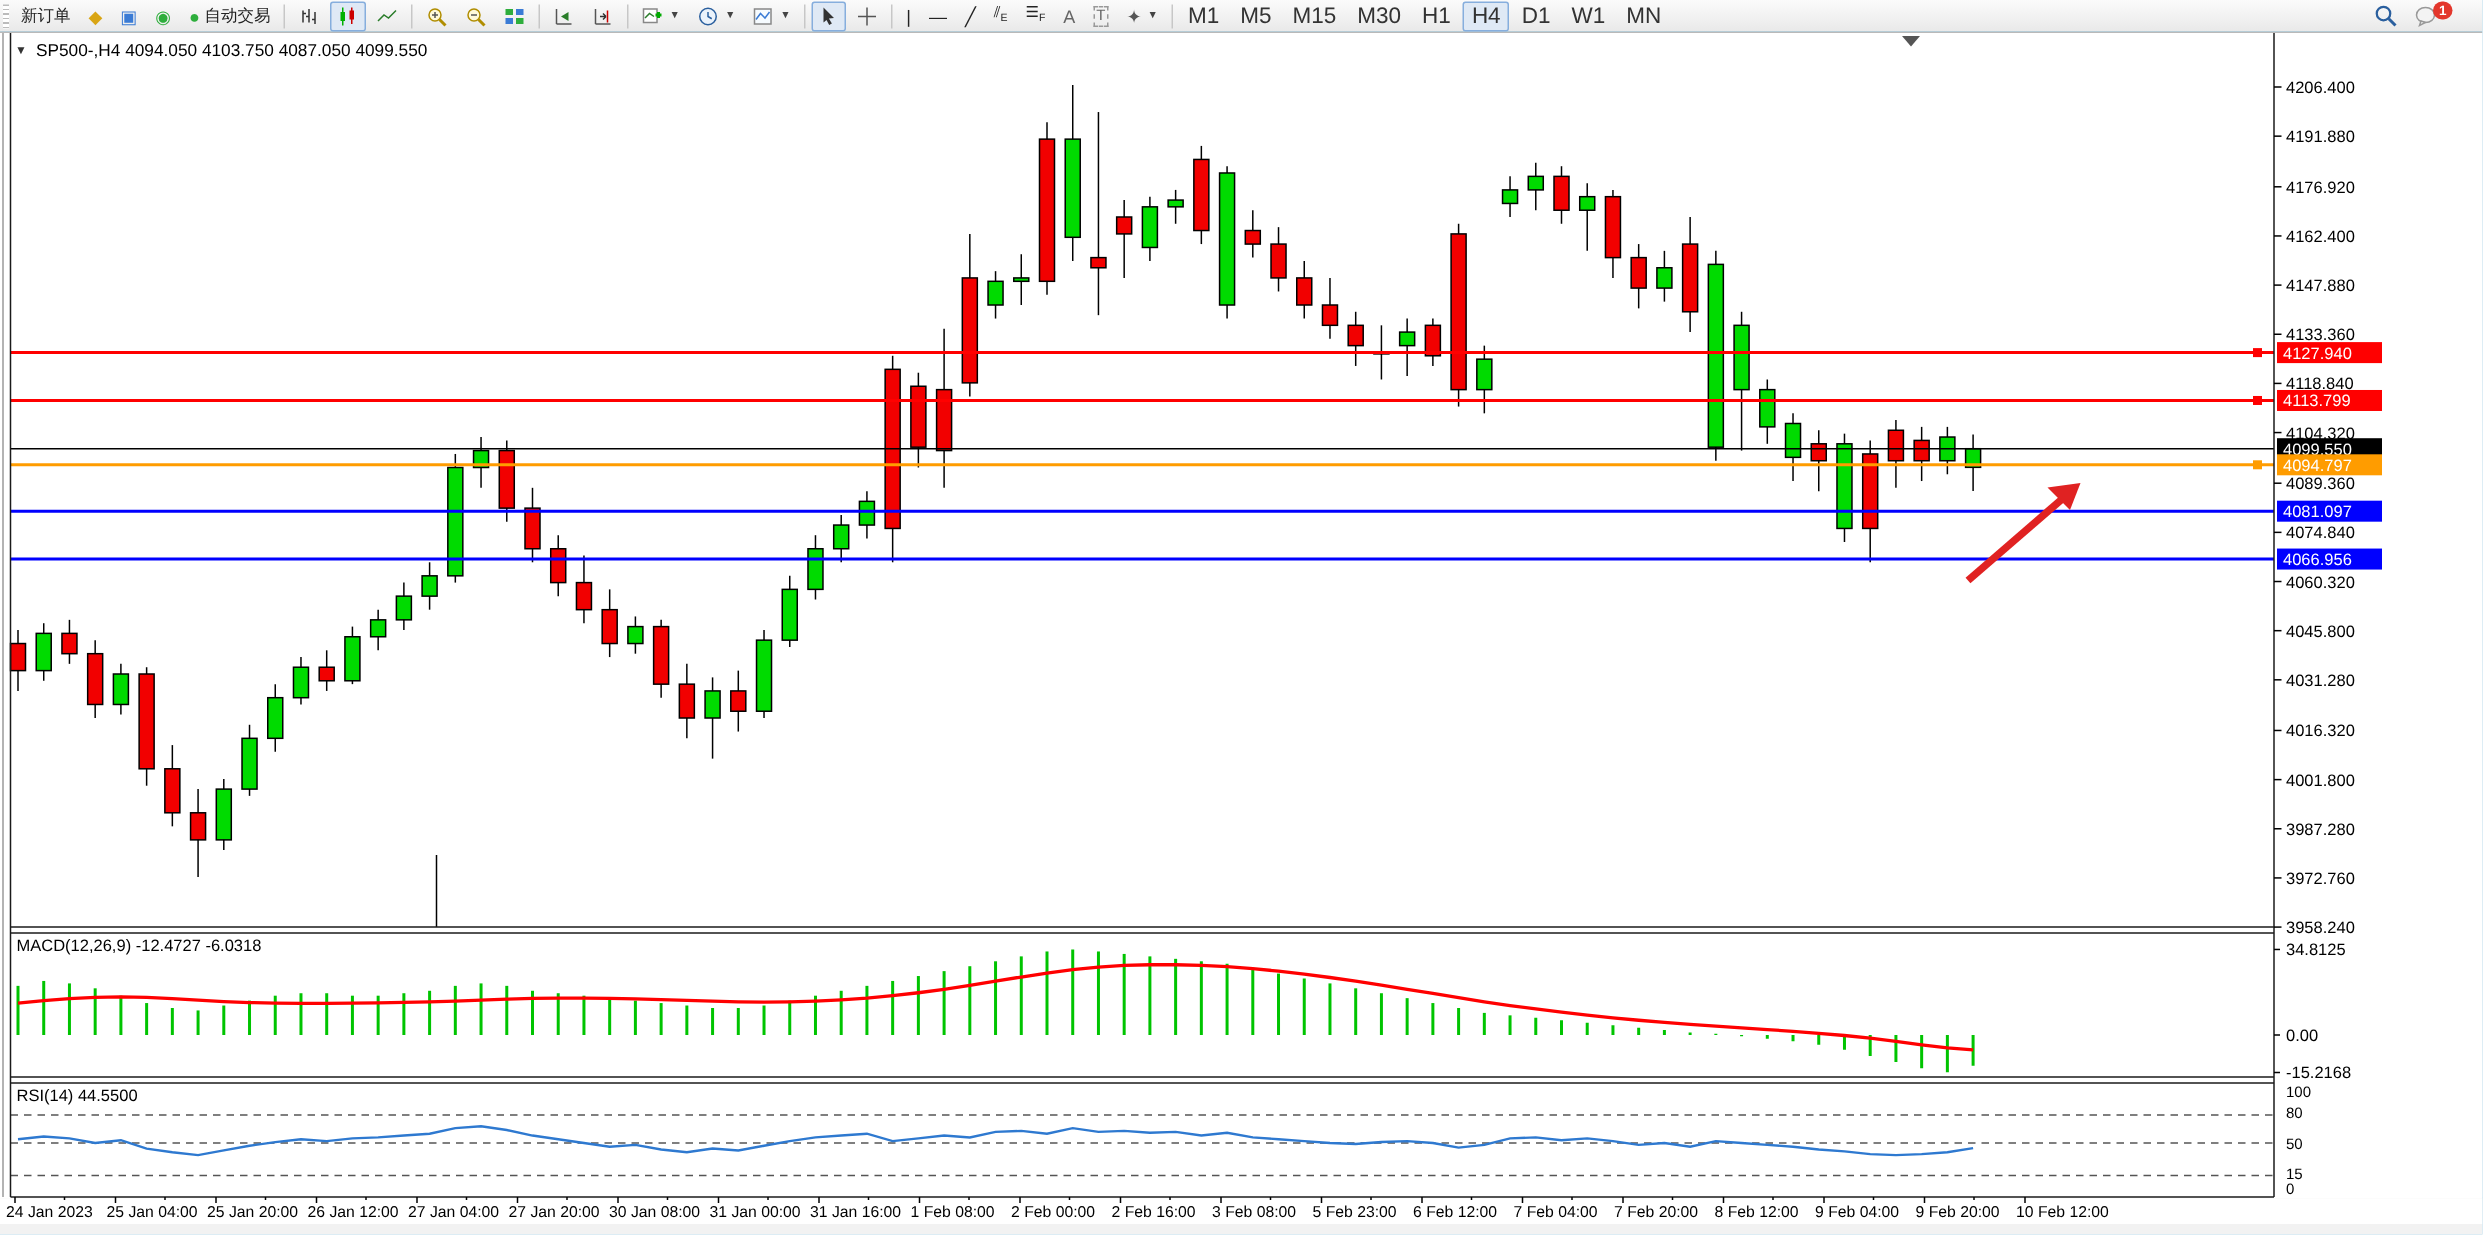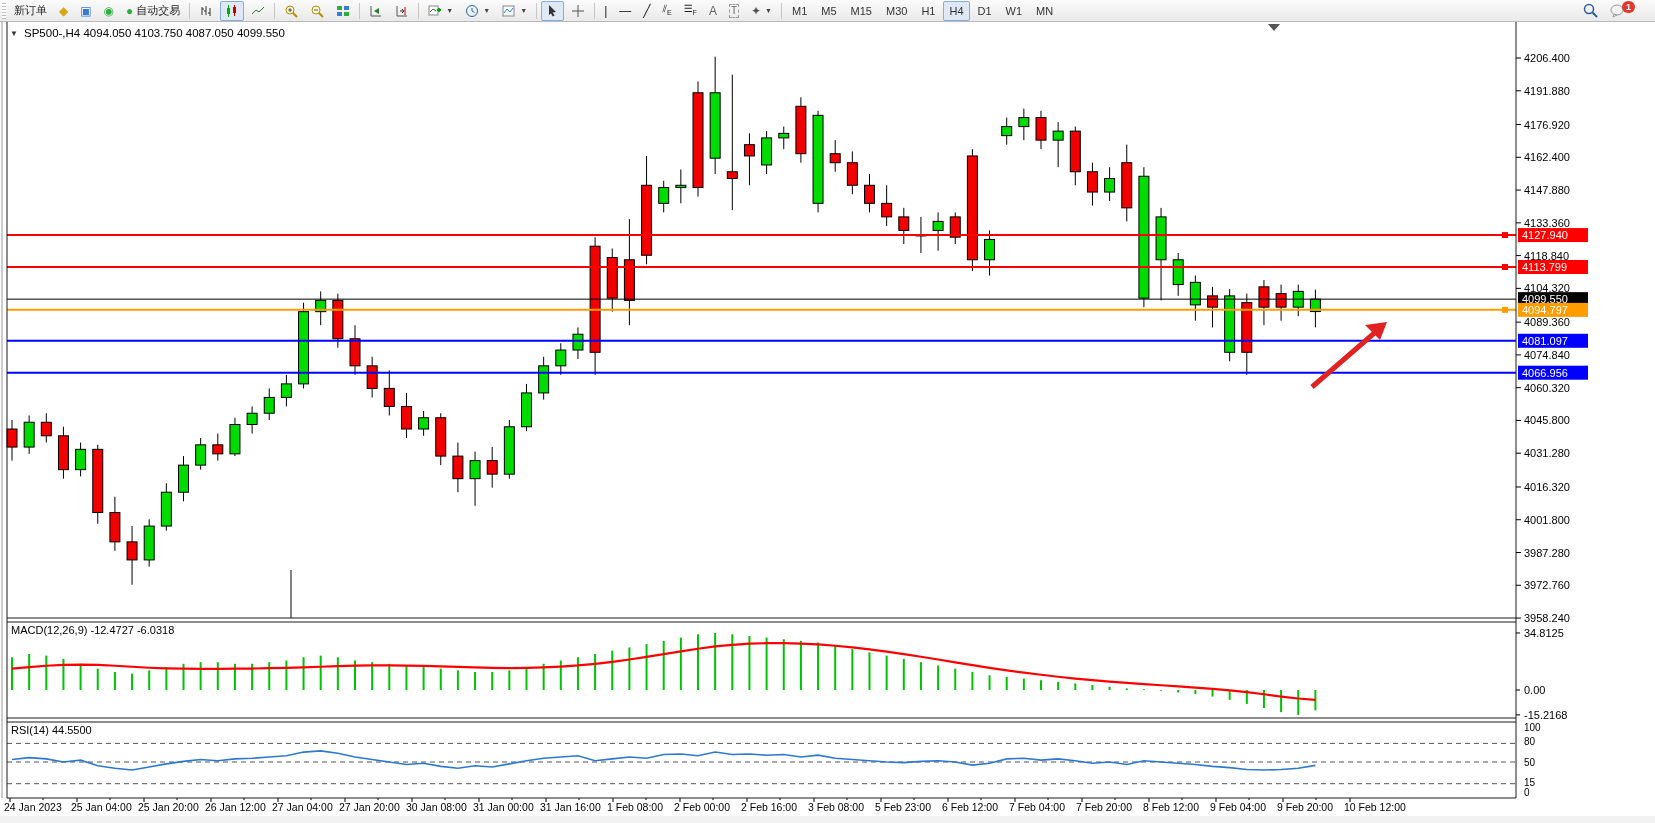--- a/index.html
+++ b/index.html
@@ -7,21 +7,21 @@
   
   #toolbar{position:absolute;left:0;top:0;width:1655px;height:21px;
     background:linear-gradient(#fbfbfb,#e9e9e9);border-bottom:1px solid #b9b9b9;
     display:flex;align-items:center;font-size:11px;color:#222;z-index:5;}
   .tb{display:flex;align-items:center;gap:3px;height:18px;padding:0 4px;margin:0 1px;
     border:1px solid transparent;border-radius:2px;cursor:default;white-space:nowrap;}
   .tb.active{background:#dfe9f5;border-color:#86aedd;}
   .sep{width:1px;height:16px;background:#c7c7c7;margin:0 3px;}
   .grip{width:4px;height:16px;margin:0 2px;background:repeating-linear-gradient(#bbb 0 1px,#fff 1px 3px);}
   .car{font-size:7px;color:#444;margin-left:1px;}
-  .tf{font-size:11px;color:#333;padding:0 5px;}
+  .tf{font-size:15px;color:#333;padding:0 5px;}
   .glyph{font-size:12px;line-height:12px;}
   #tb-right{margin-left:auto;display:flex;align-items:center;margin-right:8px;}
   #badge{position:relative;top:-4px;left:-6px;background:#e3372c;color:#fff;border-radius:7px;
     font-size:9px;padding:0 4px;height:12px;line-height:12px;font-weight:bold;}
   svg text{font-family:"Liberation Sans",sans-serif;}
 </style>
 </head>
 <body>
 
 <div id="app">

